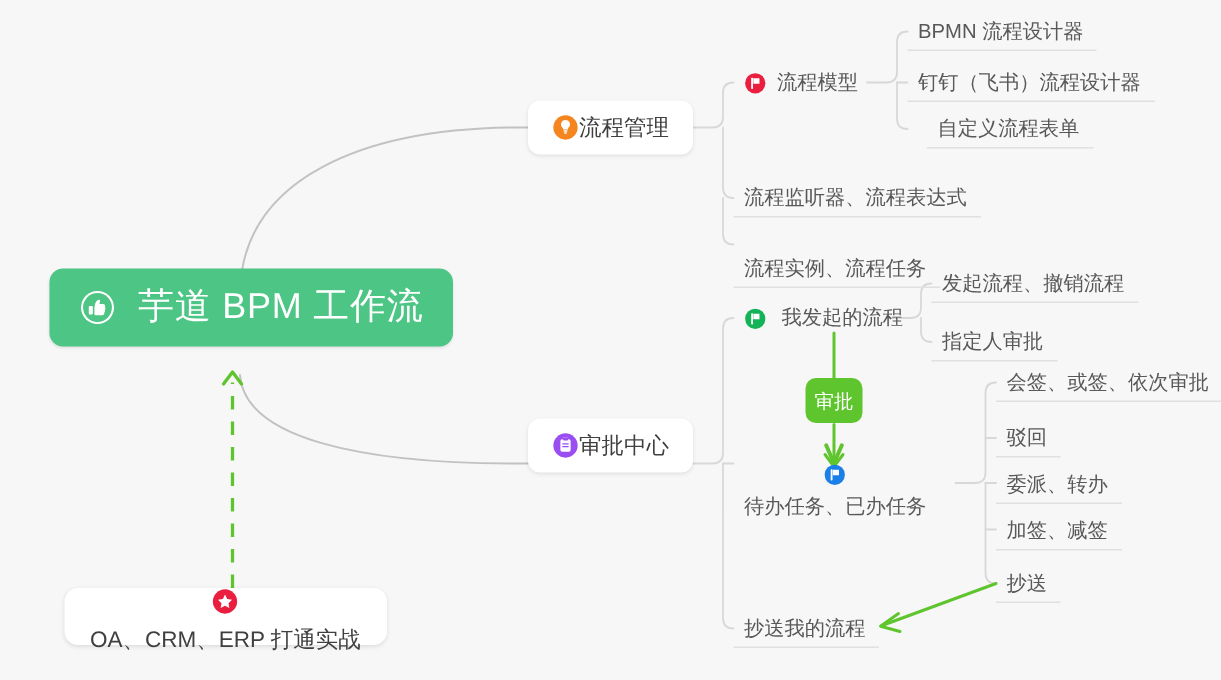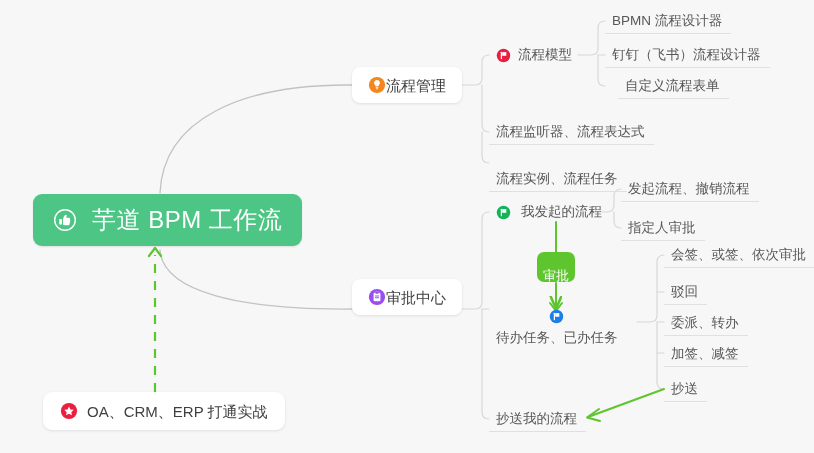--- a/index.html
+++ b/index.html
@@ -72,32 +72,33 @@
   
   .callout-node{
     position:absolute;
     display:flex;align-items:center;gap:9px;
     background:#ffffff;
     border-radius:9px;
     padding:0 17px;
     height:38px;
     box-sizing:border-box;
     box-shadow:0 1px 3px rgba(0,0,0,.10);
+    flex-direction:column;
   }
   .callout-label{
     color:#3f3f3f;
     font-size:15px;
     white-space:nowrap;
     line-height:1;
   }
 
   
   .badge-node{
     position:absolute;
-    display:flex;align-items:flex-end;justify-content:center;
+    display:flex;align-items:center;justify-content:center;
     background:#5fc52e;
     border-radius:7px;
     width:38px;height:30px;
     box-sizing:border-box;
   }
   .badge-label{
     color:#ffffff;
     font-size:13px;
     line-height:1;
     white-space:nowrap;
@@ -152,21 +153,21 @@
     <path d="M556,283 L556,308" fill="none" stroke="#5fc52e" stroke-width="2" stroke-linecap="round" marker-end="url(#arrowGreenUp)" transform="rotate(0)"></path>
     <path d="M550,303 L556,311 L562,303" fill="none" stroke="#5fc52e" stroke-width="2" stroke-linecap="round" stroke-linejoin="round"></path>
 
     <path d="M664,389 L588,417" fill="none" stroke="#5fc52e" stroke-width="2" stroke-linecap="round"></path>
     <path d="M599,409 L587,417.5 L600,421" fill="none" stroke="#5fc52e" stroke-width="2" stroke-linecap="round" stroke-linejoin="round"></path>
 
     <path d="M155,392 L155,255" fill="none" stroke="#5fc52e" stroke-width="2.2" stroke-dasharray="9 8" stroke-linecap="butt"></path>
     <path d="M149,256 L155,248 L161,256" fill="none" stroke="#5fc52e" stroke-width="2.2" stroke-linecap="round" stroke-linejoin="round"></path>
   </svg>
 
-  <div class="root-node" style="left:33px;top:194px;gap:15px;">
+  <div class="root-node" style="left:33px;top:179px;gap:15px;">
     <span class="icon">
       <svg width="24" height="24" viewBox="0 0 24 24">
         <circle cx="12" cy="12" r="11" fill="#ffffff"></circle>
         <circle cx="12" cy="12" r="9.6" fill="#4dc585"></circle>
         <path d="M10.2 11.1c0-1.6.5-2.3 1.1-3.2.45-.68 1.05-1.15 1.62-1.15.5 0 .82.32.82 1 0 .62-.33 1.25-.55 1.9h2.45c.83 0 1.45.55 1.45 1.28 0 .3-.1.55-.25.78.3.22.47.56.47.96 0 .42-.2.78-.5.99.14.2.22.45.22.72 0 .42-.22.8-.56 1 .05.16.08.33.08.5 0 .8-.63 1.32-1.55 1.32h-3.2c-.72 0-1.3-.13-1.85-.4v-5.7z" fill="#ffffff"></path>
         <rect x="6.2" y="11.0" width="2.7" height="5.6" rx="0.6" fill="#ffffff"></rect>
       </svg>
     </span>
     <span class="root-label">芋道 BPM 工作流</span>
   </div>

